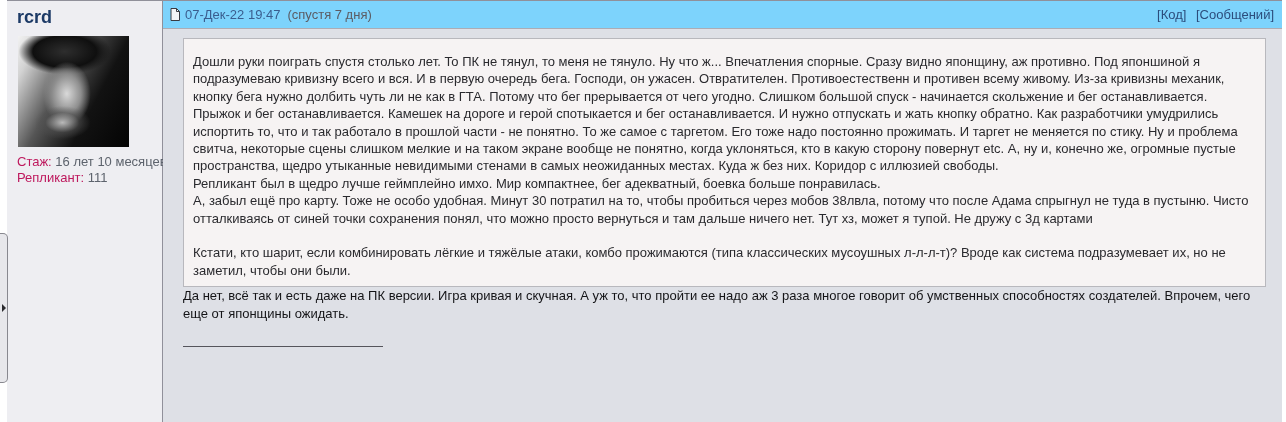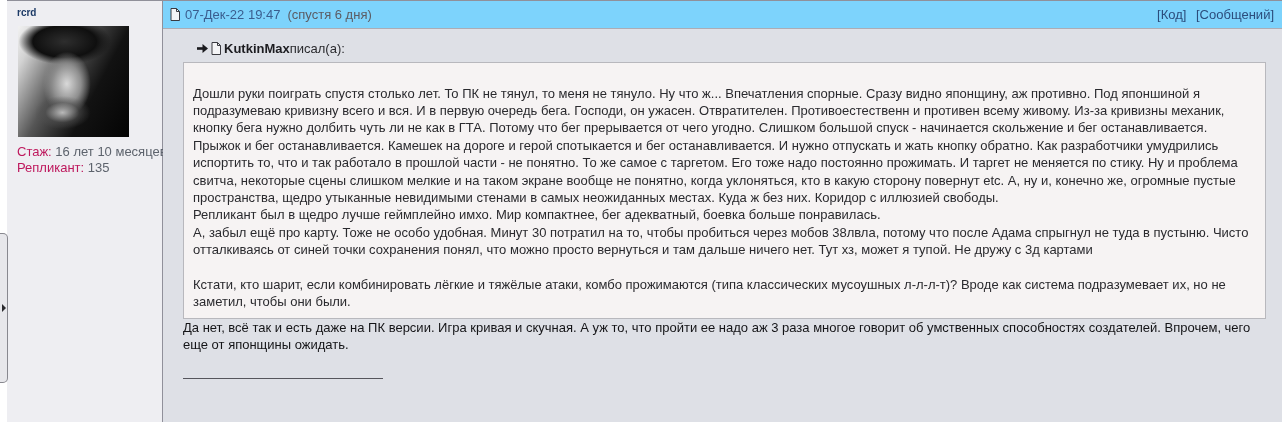--- a/index.html
+++ b/index.html
@@ -48,21 +48,21 @@
   
   .author-cell {
     width: 156px;
     flex: 0 0 156px;
     background: #eeeef2;
     border-right: 1px solid #90909a;
     padding: 5px 8px;
   }
   .username {
     font-weight: bold;
-    font-size: 10px;
+    font-size: 18px;
     color: #1c3a66;
     margin: 1px 0 8px 2px;
     cursor: pointer;
   }
   .avatar {
     width: 111px; height: 111px;
     margin-left: 3px;
     background-color: #0b0b0b;
     background-image:
       radial-gradient(ellipse 34% 20% at 40% 78%, #b9b9b9 0%, rgba(80,80,80,0.55) 45%, rgba(10,10,10,0) 75%),
@@ -120,21 +120,21 @@
     margin: 2px 0 4px 14px;
   }
   .goto-icon, .qdoc-icon { display: inline-flex; margin-right: 3px; }
   .q-author { font-weight: bold; color: #1c1c20; }
   .q-suffix { color: #2a2a2e; }
 
   .quote-box {
     border: 1px solid #b8b8bd;
     background: #f6f3f3;
     color: #2a2a2e;
-    padding: 22px 9px 7px 9px;
+    padding: 14px 9px 7px 9px;
     line-height: 17.4px;
   }
   .q-line { min-height: 17.4px; }
 
   .body-text {
     margin-top: 0;
     color: #141417;
   }
   .sig-divider {
     margin: 24px 0 4px 0;
@@ -156,62 +156,46 @@
     <div class="author-cell">
       <div class="username">rcrd</div>
       <div class="avatar"></div>
       <div class="stats">
         <div class="stat-line">
           <span class="stat-label">Стаж:</span>
           <span class="stat-value">16 лет 10 месяцев</span>
         </div>
         <div class="stat-line">
           <span class="stat-label">Репликант:</span>
-          <span class="stat-value">135</span>
+          <span class="stat-value">111</span>
         </div>
       </div>
     </div>
 
     <div class="post-cell">
 
       <div class="post-header">
         <div class="header-left">
           <span class="doc-icon">
             <svg width="10" height="13" viewBox="0 0 10 13">
               <path d="M1 0.5 h5.5 L9.5 3.5 V12.5 H1 Z" fill="#f4f4f6" stroke="#3a3a40" stroke-width="1"></path>
               <path d="M6.5 0.5 V3.5 H9.5" fill="none" stroke="#3a3a40" stroke-width="1"></path>
             </svg>
           </span>
           <a class="date-link">07-Дек-22 19:47</a>
-          <span class="elapsed">(спустя 6 дня)</span>
+          <span class="elapsed">(спустя 7 дня)</span>
         </div>
         <div class="header-right">
           <a>[Код]</a>
           <a>[Сообщений]</a>
         </div>
       </div>
 
       <div class="post-body">
 
-        <div class="quote-title">
-          <span class="goto-icon">
-            <svg width="11" height="9" viewBox="0 0 11 9">
-              <rect x="0" y="3.2" width="6" height="2.6" fill="#1a1a1e"></rect>
-              <path d="M5.5 0 L11 4.5 L5.5 9 Z" fill="#1a1a1e"></path>
-            </svg>
-          </span>
-          <span class="qdoc-icon">
-            <svg width="10" height="13" viewBox="0 0 10 13">
-              <path d="M1 0.5 h5.5 L9.5 3.5 V12.5 H1 Z" fill="#f4f4f6" stroke="#3a3a40" stroke-width="1"></path>
-              <path d="M6.5 0.5 V3.5 H9.5" fill="none" stroke="#3a3a40" stroke-width="1"></path>
-            </svg>
-          </span>
-          <span class="q-author">KutkinMax</span>
-            <span class="q-suffix"> писал(а):</span>
-        </div>
 
         <div class="quote-box">
           <div class="q-line">Дошли руки поиграть спустя столько лет. То ПК не тянул, то меня не тянуло. Ну что ж... Впечатления спорные. Сразу видно японщину, аж противно. Под японшиной я подразумеваю кривизну всего и вся. И в первую очередь бега. Господи, он ужасен. Отвратителен. Противоестественн и противен всему живому. Из-за кривизны механик, кнопку бега нужно долбить чуть ли не как в ГТА. Потому что бег прерывается от чего угодно. Слишком большой спуск - начинается скольжение и бег останавливается. Прыжок и бег останавливается. Камешек на дороге и герой спотыкается и бег останавливается. И нужно отпускать и жать кнопку обратно. Как разработчики умудрились испортить то, что и так работало в прошлой части - не понятно. То же самое с таргетом. Его тоже надо постоянно прожимать. И таргет не меняется по стику. Ну и проблема свитча, некоторые сцены слишком мелкие и на таком экране вообще не понятно, когда уклоняться, кто в какую сторону повернут etc. А, ну и, конечно же, огромные пустые пространства, щедро утыканные невидимыми стенами в самых неожиданных местах. Куда ж без них. Коридор с иллюзией свободы.</div>
           <div class="q-line">Репликант был в щедро лучше геймплейно имхо. Мир компактнее, бег адекватный, боевка больше понравилась.</div>
           <div class="q-line">А, забыл ещё про карту. Тоже не особо удобная. Минут 30 потратил на то, чтобы пробиться через мобов 38лвла, потому что после Адама спрыгнул не туда в пустыню. Чисто отталкиваясь от синей точки сохранения понял, что можно просто вернуться и там дальше ничего нет. Тут хз, может я тупой. Не дружу с 3д картами</div>
           <div class="q-line"></div>
           <div class="q-line">Кстати, кто шарит, если комбинировать лёгкие и тяжёлые атаки, комбо прожимаются (типа классических мусоушных л-л-л-т)? Вроде как система подразумевает их, но не заметил, чтобы они были.</div>
         </div>
 
         <div class="body-text">Да нет, всё так и есть даже на ПК версии. Игра кривая и скучная. А уж то, что пройти ее надо аж 3 раза многое говорит об умственных способностях создателей. Впрочем, чего еще от японщины ожидать.</div>

